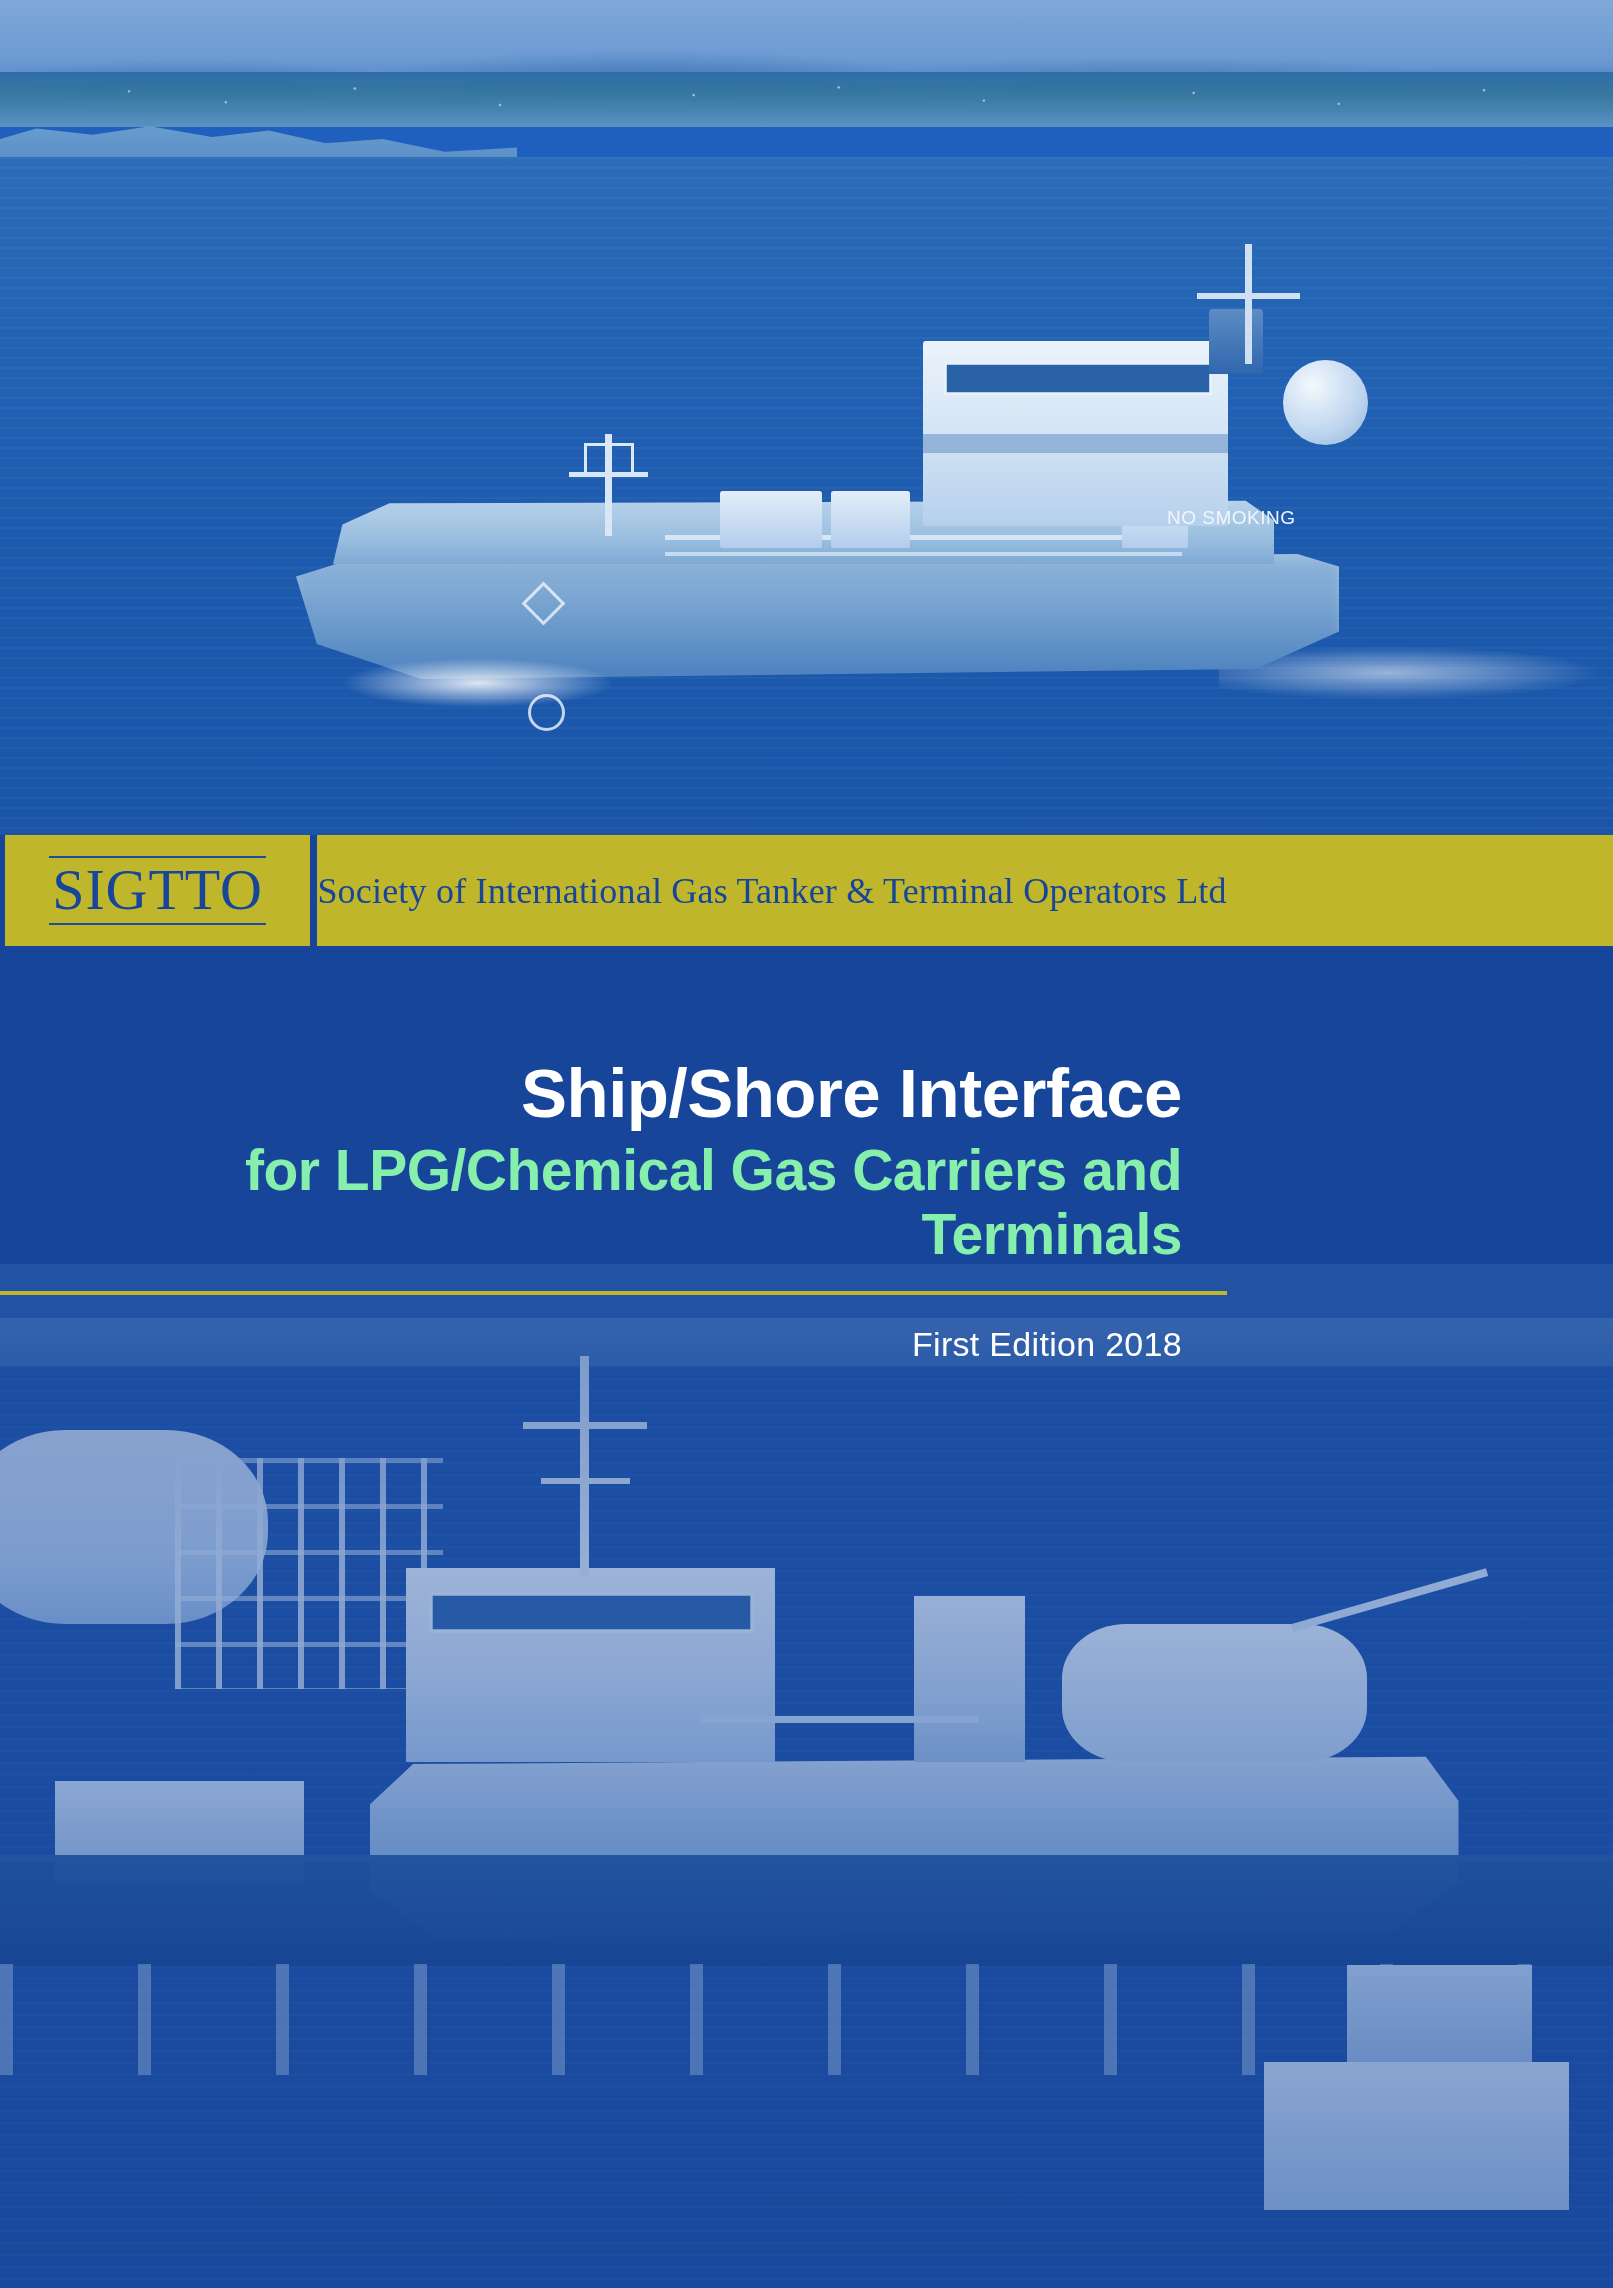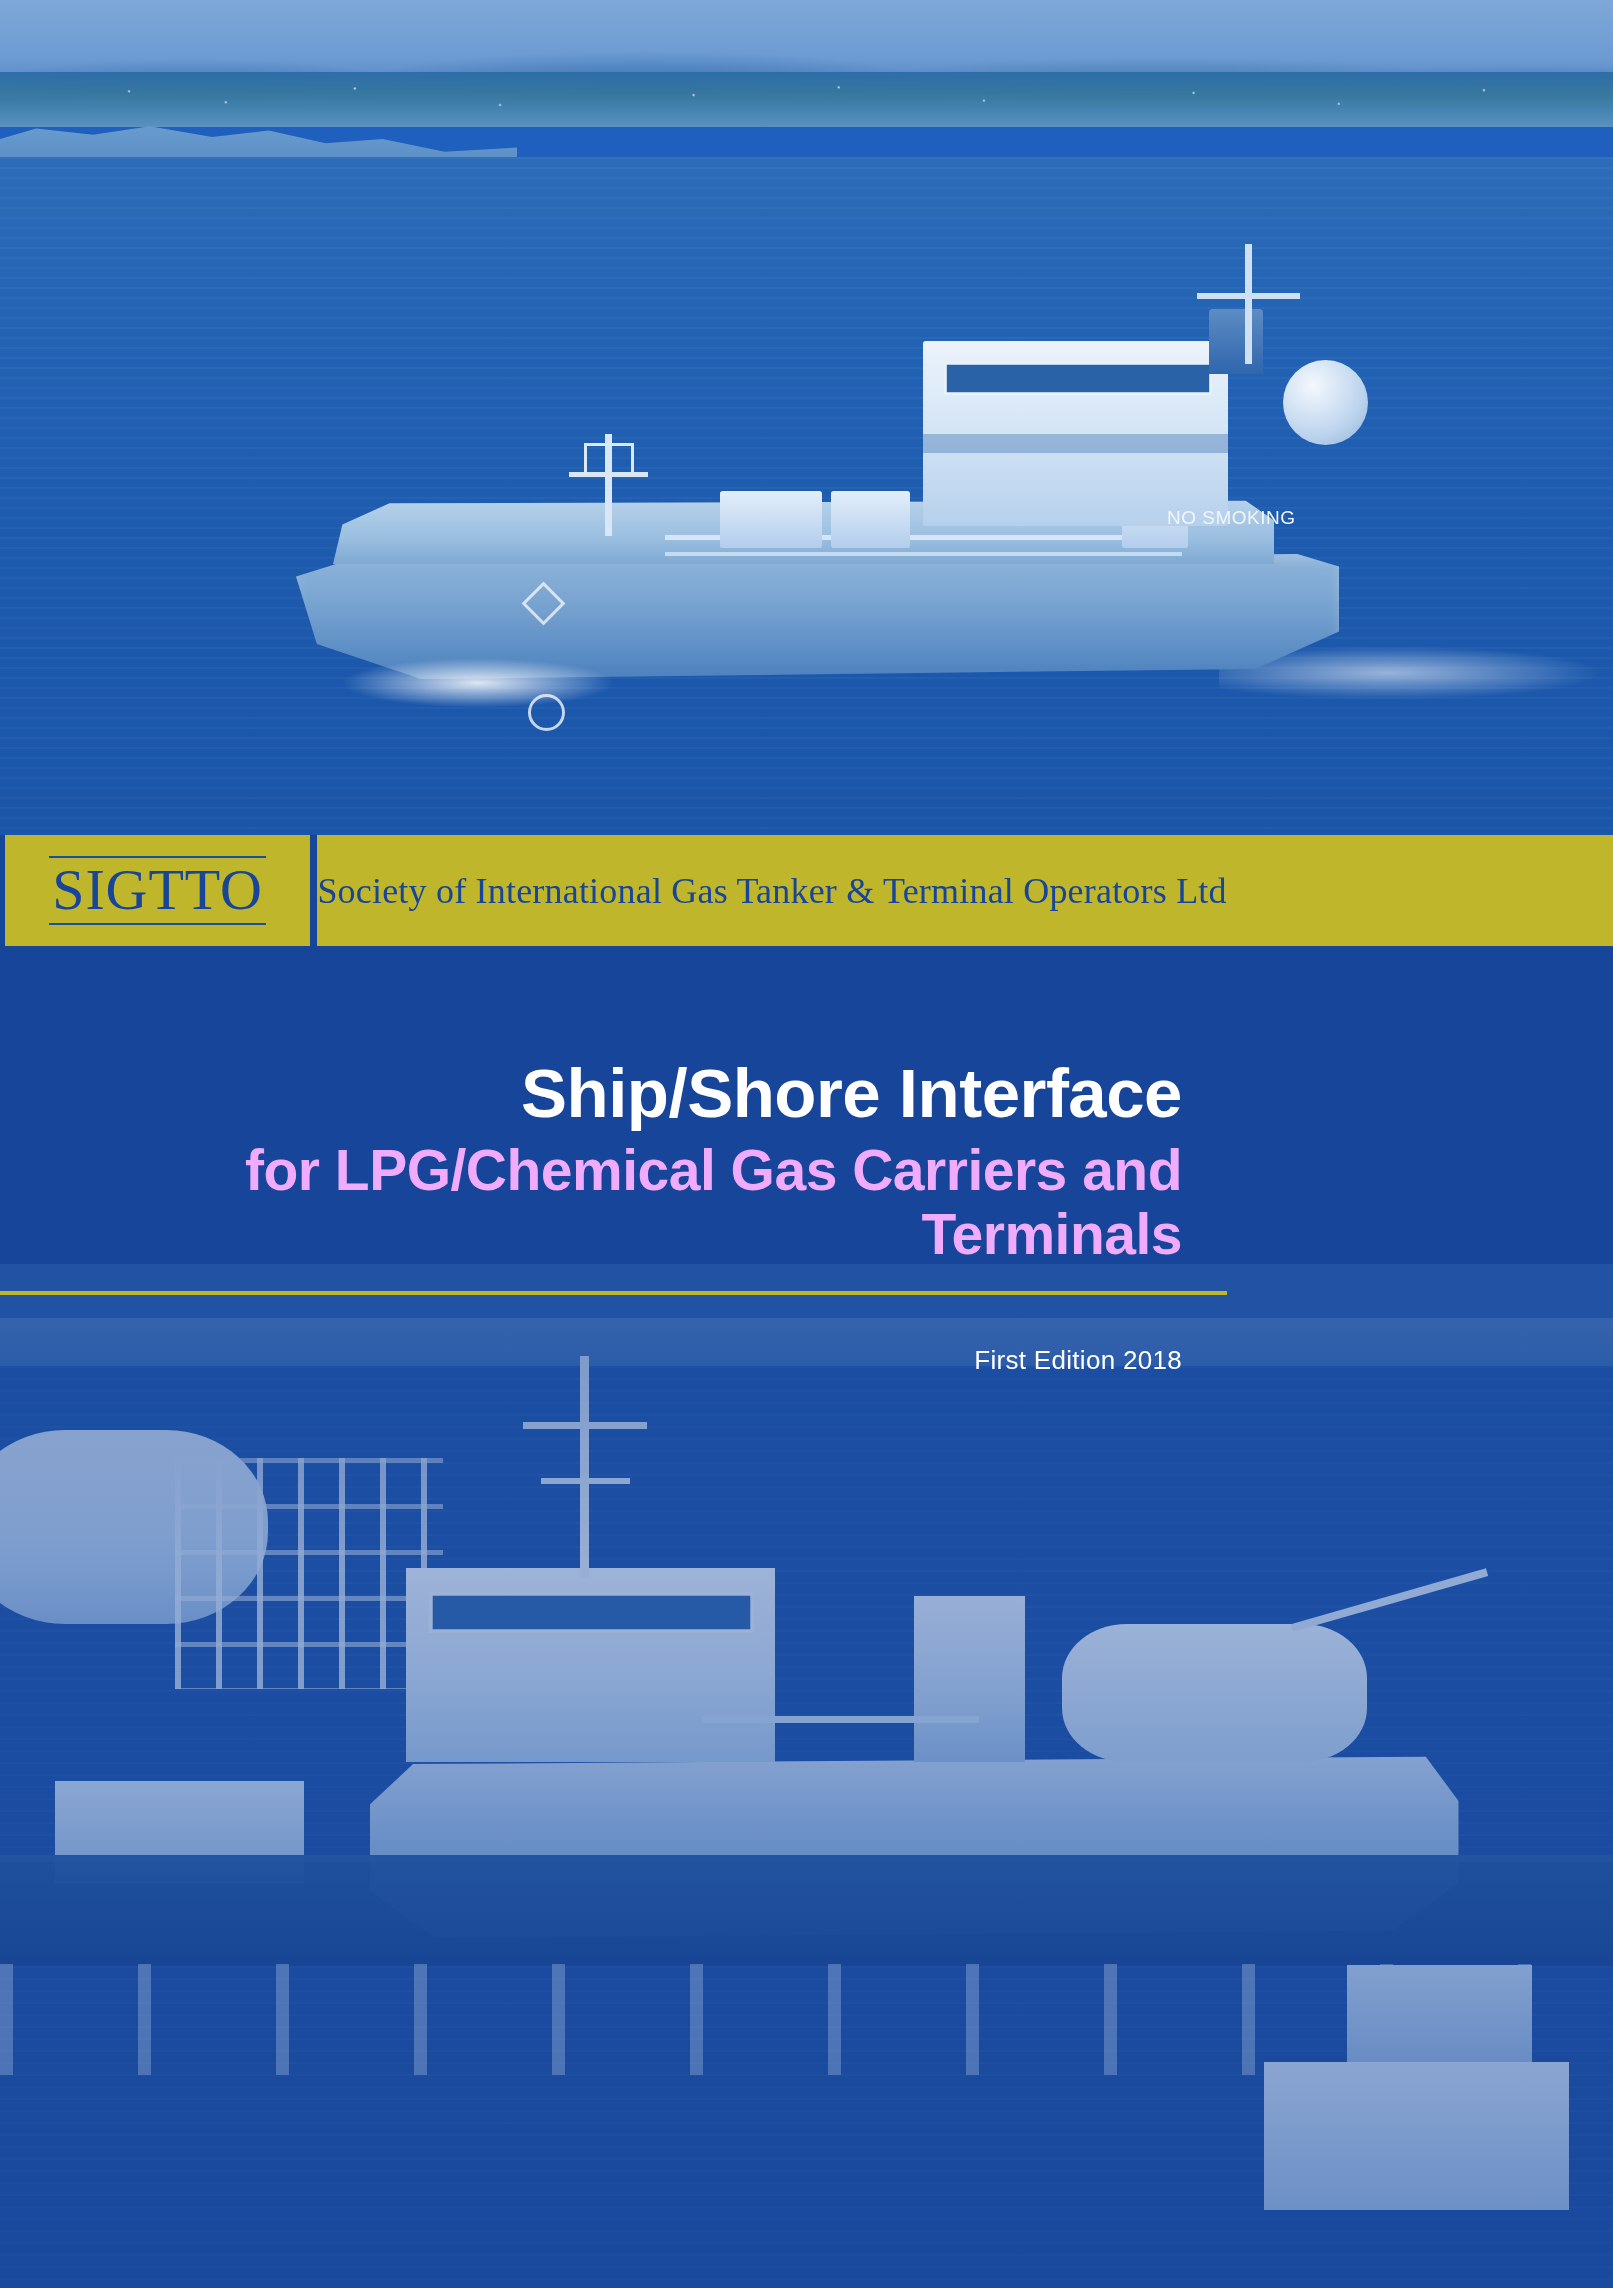--- a/index.html
+++ b/index.html
@@ -349,37 +349,37 @@
     z-index: 6;
   }
   .title-main {
     color: #ffffff;
     font-size: 69px;
     font-weight: bold;
     letter-spacing: -0.5px;
     line-height: 1.06;
   }
   .title-sub {
-    color: #f0abfc;
+    color: #86efac;
     font-size: 57px;
     font-weight: bold;
     letter-spacing: -0.5px;
     line-height: 1.12;
     margin-top: 9.2px;
   }
   .title-rule {
     margin: 24px 0 0 auto;
     width: 1227px;
     height: 3.7px;
     background: #c0b62c;
   }
   .edition {
     color: #ffffff;
-    font-size: 26px;
-    margin-top: 50px;
+    font-size: 34px;
+    margin-top: 30px;
     letter-spacing: 0.3px;
   }
 </style>
 </head>
 <body>
 
 <div class="cover">
 
   <div class="top-photo">
     <div class="tp-sky"></div>

